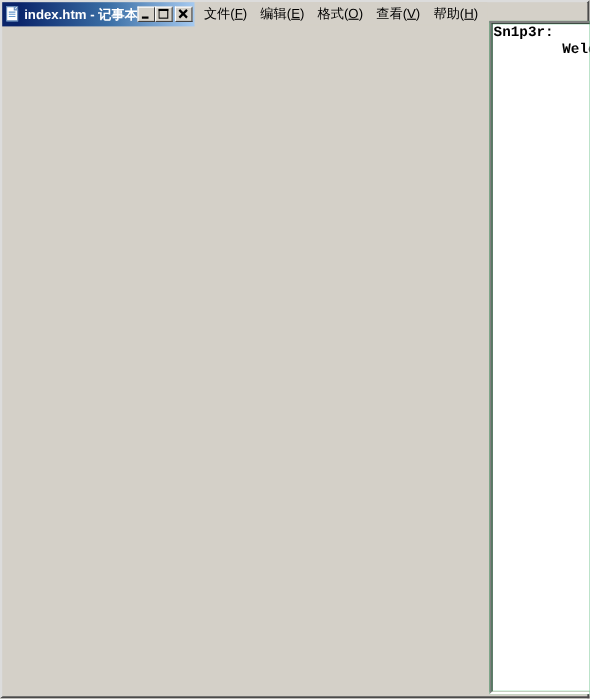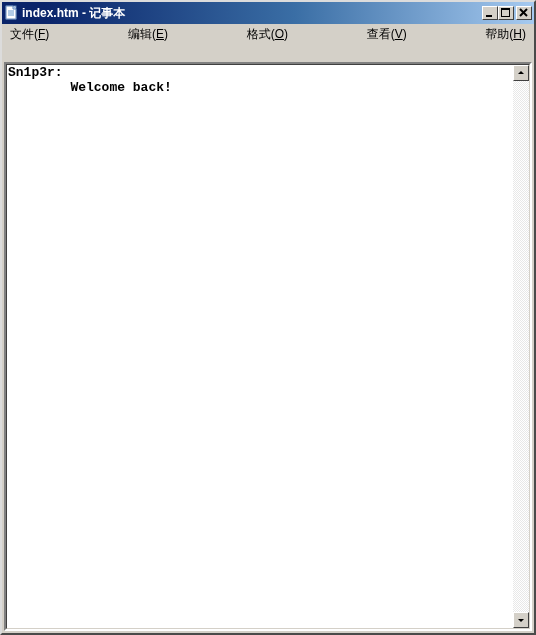--- a/index.html
+++ b/index.html
@@ -14,21 +14,21 @@
     width: 536px;
     height: 635px;
     box-sizing: border-box;
     border: 2px solid;
     border-top-color: #dcdcdc;
     border-left-color: #dcdcdc;
     border-right-color: #4a4a4a;
     border-bottom-color: #4a4a4a;
     background: #d4d0c8;
     display: flex;
-    flex-direction: column;
+    flex-direction: row;
   }
   
   .titlebar {
     height: 20px;
     background: linear-gradient(to right, #0a246a 0%, #0a246a 8%, #3a6ea5 55%, #a6caf0 100%);
     display: flex;
     align-items: center;
     padding: 1px 2px 1px 2px;
   }
   .titlebar .app-icon {

